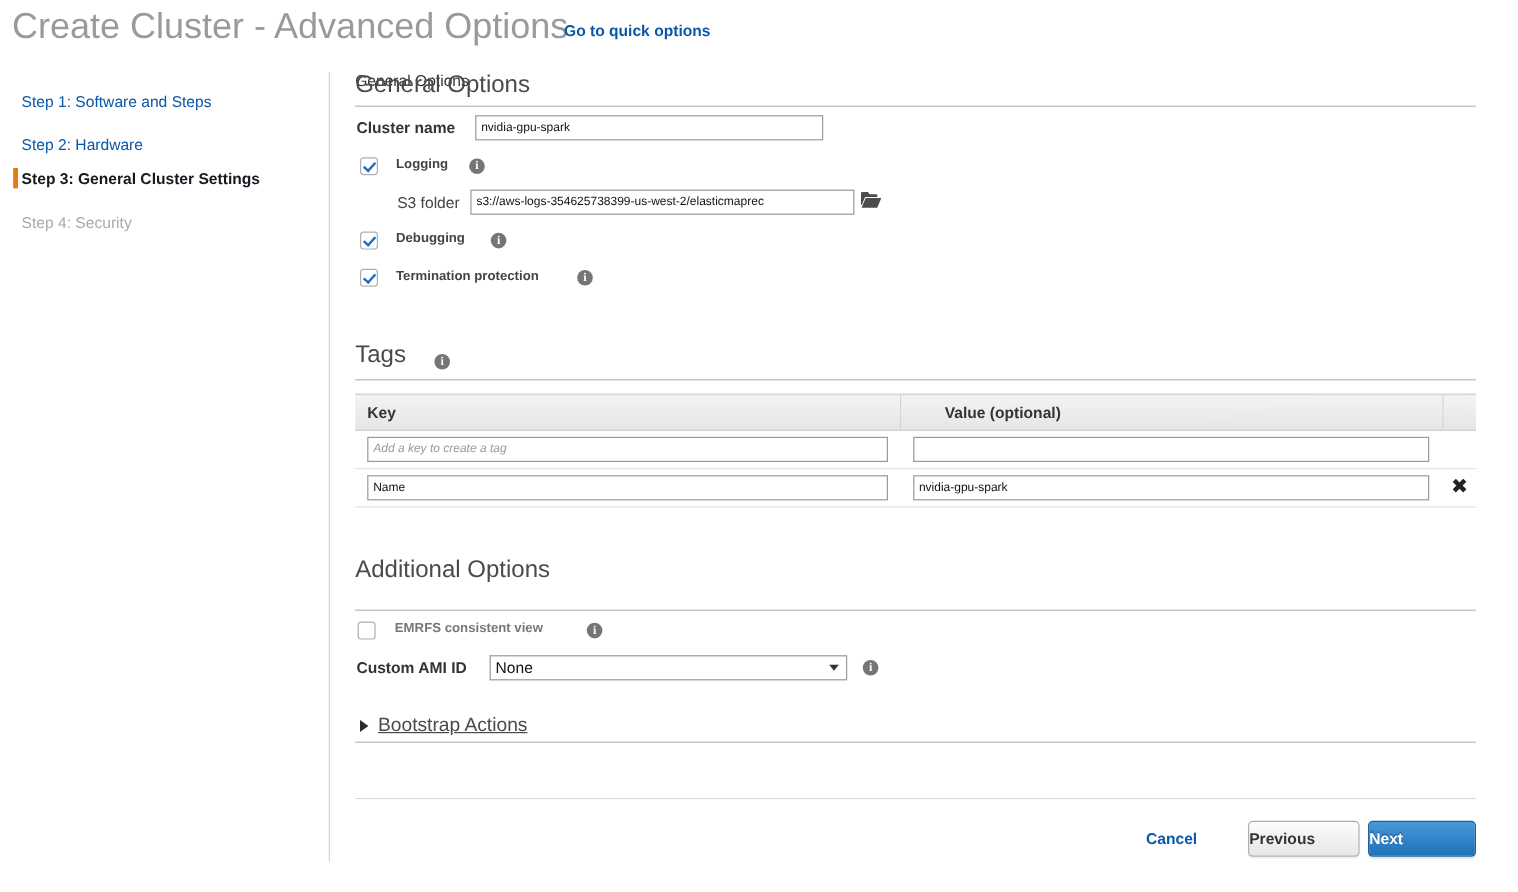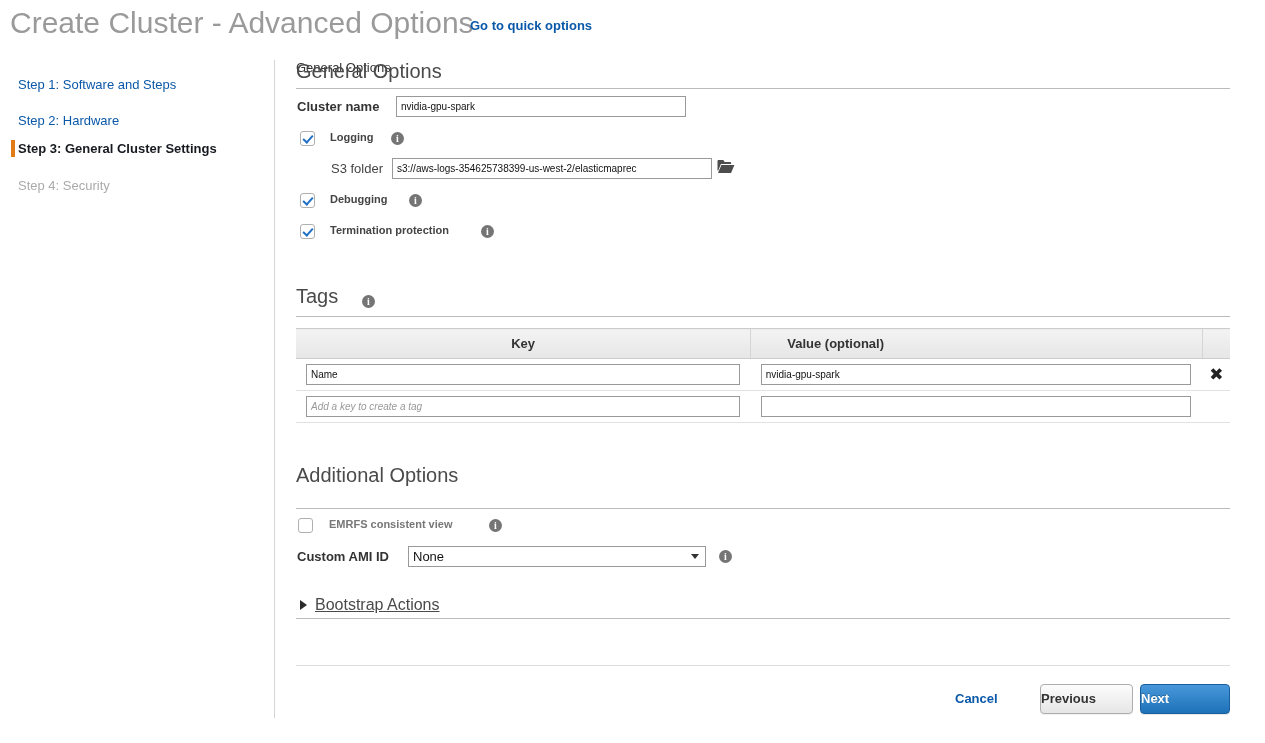--- a/index.html
+++ b/index.html
@@ -363,46 +363,46 @@
   <div class="abs info-icon" style="left:185px; top:169px;">i</div>
 
   
   <div class="abs section-title" style="left:0; top:229px;">Tags</div>
   <div class="abs info-icon" style="left:66px; top:239px;">i</div>
   <hr class="abs section-rule" style="left:0; top:260px;">
 
   <table class="tags-table" style="top:272px;">
     <thead>
       <tr>
-        <th style="width:452px;text-align:center;">Key</th>
+        <th style="width:452px;">Key</th>
         <th class="th-divider" style="width:446px;padding-left:36px;">Value (optional)</th>
         <th class="th-divider" style="width:36px;"></th>
       </tr>
     </thead>
     <tbody>
+      <tr>
+        <td>
+          <input class="txt" style="width: 434px;" type="text" placeholder="Add a key to create a tag">
+        </td>
+        <td>
+          <input class="txt" style="width: 430px;" type="text">
+        </td>
+        <td class="actions"></td>
+      </tr>
       <tr>
         <td>
           <input class="txt" style="width: 434px;" type="text" value="Name">
         </td>
         <td>
           <input class="txt" style="width: 430px;" type="text" value="nvidia-gpu-spark">
         </td>
         <td class="actions">
           <span class="delete-x">✖</span>
         </td>
       </tr>
-      <tr>
-        <td>
-          <input class="txt" style="width: 434px;" type="text" placeholder="Add a key to create a tag">
-        </td>
-        <td>
-          <input class="txt" style="width: 430px;" type="text">
-        </td>
-        <td class="actions"></td>
-      </tr>
     </tbody>
   </table>
 
   
   <div class="abs section-title" style="left:0; top:408px;">Additional Options</div>
   <hr class="abs section-rule" style="left:0; top:452px;">
 
   
   <div class="abs cbox" style="left:2px; top:462px;"></div>
   <div class="abs cb-label" style="left:33px; top:462px; color:#777777;">EMRFS consistent view</div>

